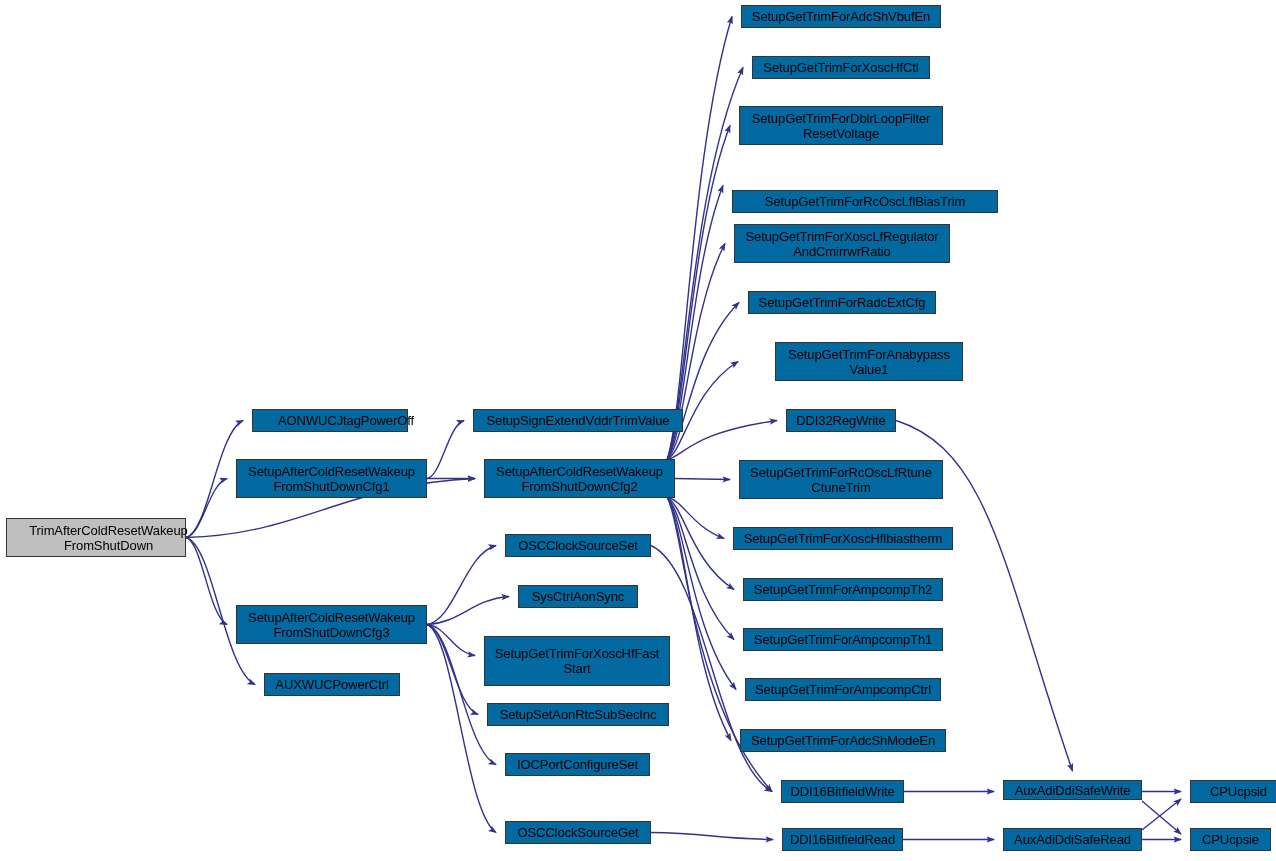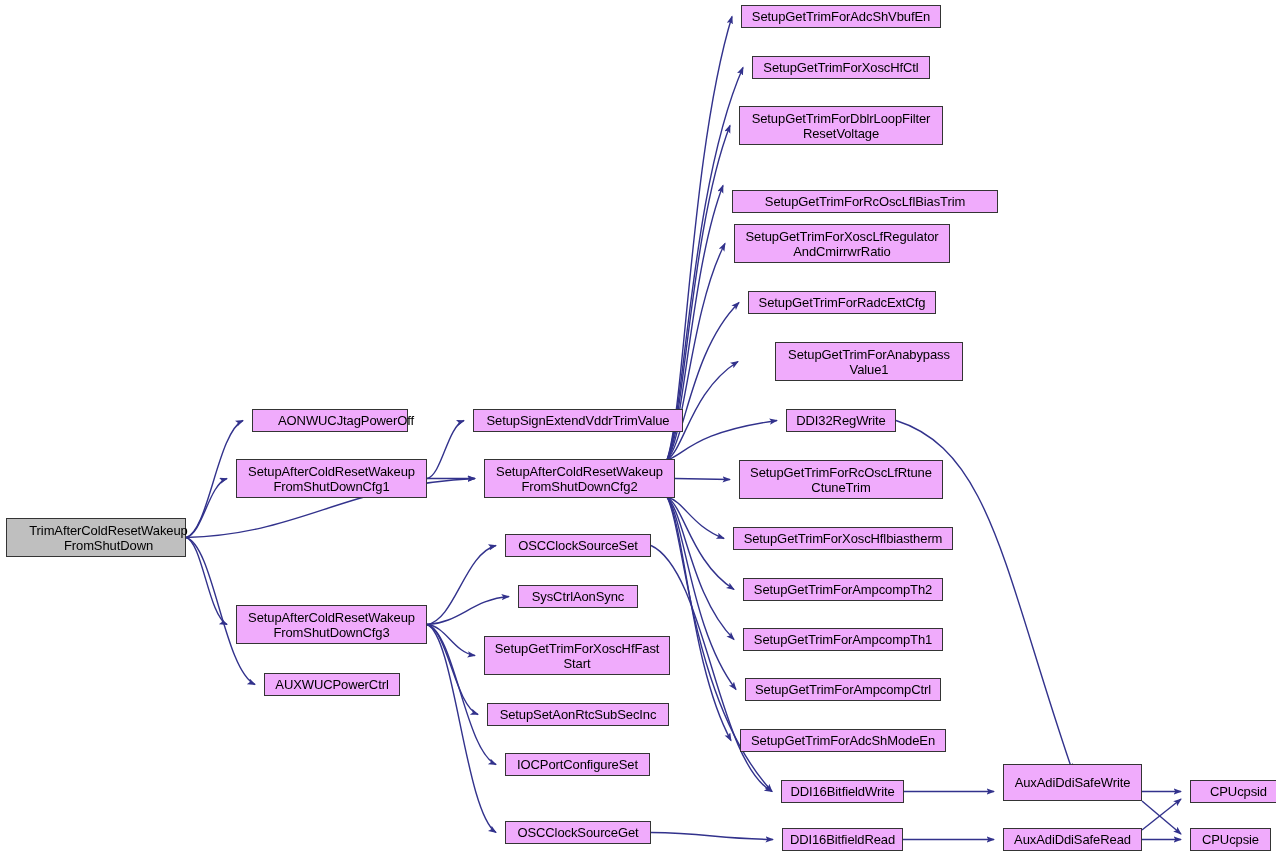--- a/index.html
+++ b/index.html
@@ -1,19 +1,19 @@
 <!DOCTYPE html>
 <html><head>
 <meta charset="utf-8">
 <style>
   html,body{margin:0;padding:0;background:#ffffff;}
   #canvas{position:relative;width:1276px;height:861px;background:#ffffff;
           font-family:"Liberation Sans","DejaVu Sans",sans-serif;overflow:hidden;}
   svg#edges{position:absolute;left:0;top:0;width:1276px;height:861px;}
-  .node{position:absolute;box-sizing:border-box;background:#f0abfc;
+  .node{position:absolute;box-sizing:border-box;background:#0369a1;
         border:1px solid #343434;display:flex;align-items:center;justify-content:center;
         text-align:center;color:#000000;font-size:13px;line-height:15px;
         letter-spacing:-0.1px;white-space:pre-line;}
   .node.hl{background:#bfbfbf;}
   .node span{display:block;padding:0 3px;}
 </style>
 </head>
 <body>
 
 <div id="canvas">
@@ -70,21 +70,21 @@
       <div class="node" style="left: 236px; top: 459px; width: 191px; height: 39px;"><span>SetupAfterColdResetWakeup
 FromShutDownCfg1</span></div>
       <div class="node" style="left: 236px; top: 605px; width: 191px; height: 39px;"><span>SetupAfterColdResetWakeup
 FromShutDownCfg3</span></div>
       <div class="node" style="left: 264px; top: 673px; width: 136px; height: 23px;"><span>AUXWUCPowerCtrl</span></div>
       <div class="node" style="left: 473px; top: 409px; width: 210px; height: 23px;"><span>SetupSignExtendVddrTrimValue</span></div>
       <div class="node" style="left: 484px; top: 459px; width: 191px; height: 39px;"><span>SetupAfterColdResetWakeup
 FromShutDownCfg2</span></div>
       <div class="node" style="left: 505px; top: 534px; width: 146px; height: 23px;"><span>OSCClockSourceSet</span></div>
       <div class="node" style="left: 518px; top: 585px; width: 120px; height: 23px;"><span>SysCtrlAonSync</span></div>
-      <div class="node" style="left: 484px; top: 636px; width: 186px; height: 39px;"><span>SetupGetTrimForXoscHfFast
+      <div class="node" style="left: 484px; top: 636px; width: 186px; height: 50px;"><span>SetupGetTrimForXoscHfFast
 Start</span></div>
       <div class="node" style="left: 487px; top: 703px; width: 182px; height: 23px;"><span>SetupSetAonRtcSubSecInc</span></div>
       <div class="node" style="left: 505px; top: 753px; width: 145px; height: 23px;"><span>IOCPortConfigureSet</span></div>
       <div class="node" style="left: 505px; top: 821px; width: 146px; height: 23px;"><span>OSCClockSourceGet</span></div>
       <div class="node" style="left: 741px; top: 5px; width: 200px; height: 23px;"><span>SetupGetTrimForAdcShVbufEn</span></div>
       <div class="node" style="left: 752px; top: 56px; width: 178px; height: 23px;"><span>SetupGetTrimForXoscHfCtl</span></div>
       <div class="node" style="left: 739px; top: 106px; width: 204px; height: 39px;"><span>SetupGetTrimForDblrLoopFilter
 ResetVoltage</span></div>
       <div class="node" style="left: 732px; top: 190px; width: 266px; height: 23px;"><span>SetupGetTrimForRcOscLflBiasTrim</span></div>
       <div class="node" style="left: 734px; top: 224px; width: 216px; height: 39px;"><span>SetupGetTrimForXoscLfRegulator
@@ -95,18 +95,18 @@
       <div class="node" style="left: 786px; top: 409px; width: 110px; height: 23px;"><span>DDI32RegWrite</span></div>
       <div class="node" style="left: 739px; top: 460px; width: 204px; height: 39px;"><span>SetupGetTrimForRcOscLfRtune
 CtuneTrim</span></div>
       <div class="node" style="left: 733px; top: 527px; width: 220px; height: 23px;"><span>SetupGetTrimForXoscHflbiastherm</span></div>
       <div class="node" style="left: 743px; top: 578px; width: 200px; height: 23px;"><span>SetupGetTrimForAmpcompTh2</span></div>
       <div class="node" style="left: 743px; top: 628px; width: 200px; height: 23px;"><span>SetupGetTrimForAmpcompTh1</span></div>
       <div class="node" style="left: 745px; top: 678px; width: 196px; height: 23px; align-items: center;"><span>SetupGetTrimForAmpcompCtrl</span></div>
       <div class="node" style="left: 740px; top: 729px; width: 206px; height: 23px;"><span>SetupGetTrimForAdcShModeEn</span></div>
       <div class="node" style="left: 781px; top: 780px; width: 123px; height: 23px;"><span>DDI16BitfieldWrite</span></div>
       <div class="node" style="left: 782px; top: 828px; width: 121px; height: 23px;"><span>DDI16BitfieldRead</span></div>
-      <div class="node" style="left: 1003px; top: 764px; width: 139px; height: 37px;"><span>AuxAdiDdiSafeWrite</span></div>
+      <div class="node" style="left: 1003px; top: 780px; width: 139px; height: 20px;"><span>AuxAdiDdiSafeWrite</span></div>
       <div class="node" style="left: 1003px; top: 828px; width: 139px; height: 23px;"><span>AuxAdiDdiSafeRead</span></div>
       <div class="node" style="left: 1190px; top: 780px; width: 97px; height: 23px;"><span>CPUcpsid</span></div>
       <div class="node" style="left: 1190px; top: 828px; width: 81px; height: 23px;"><span>CPUcpsie</span></div>
     </div>
 </div>
 
 </body></html>

